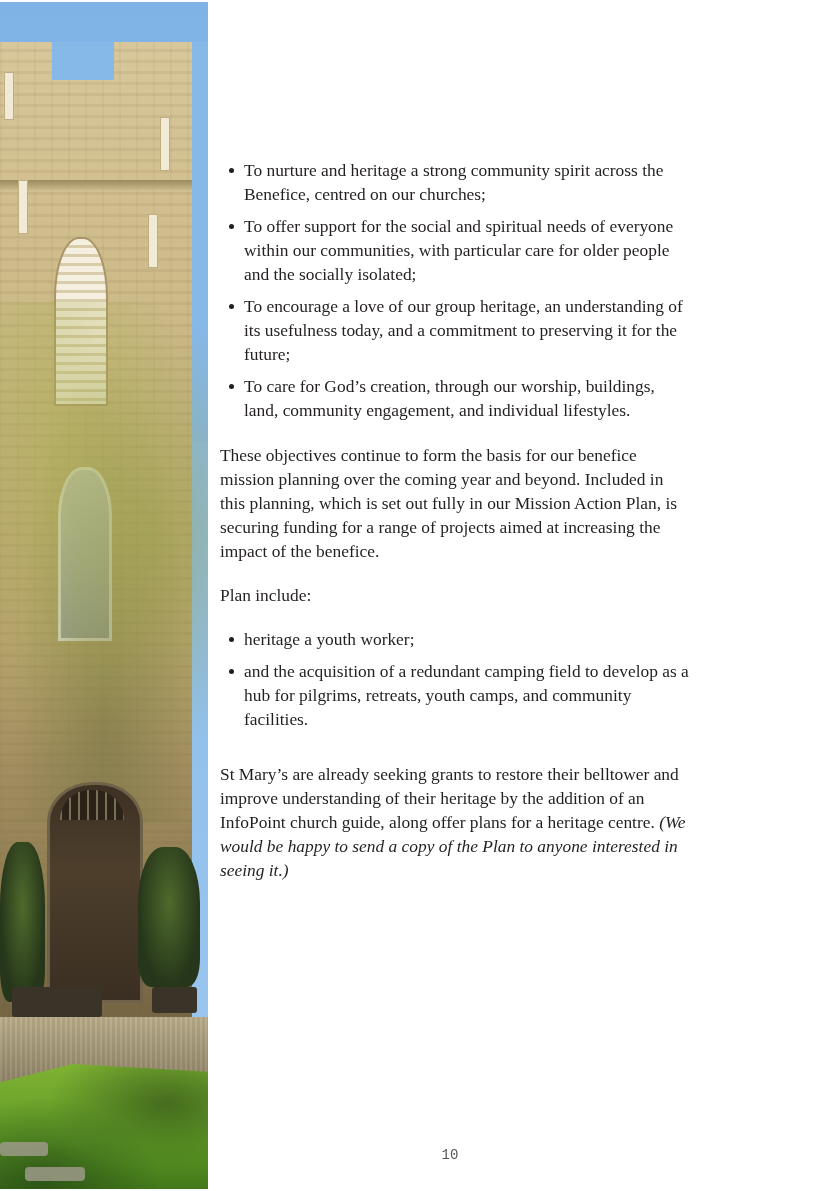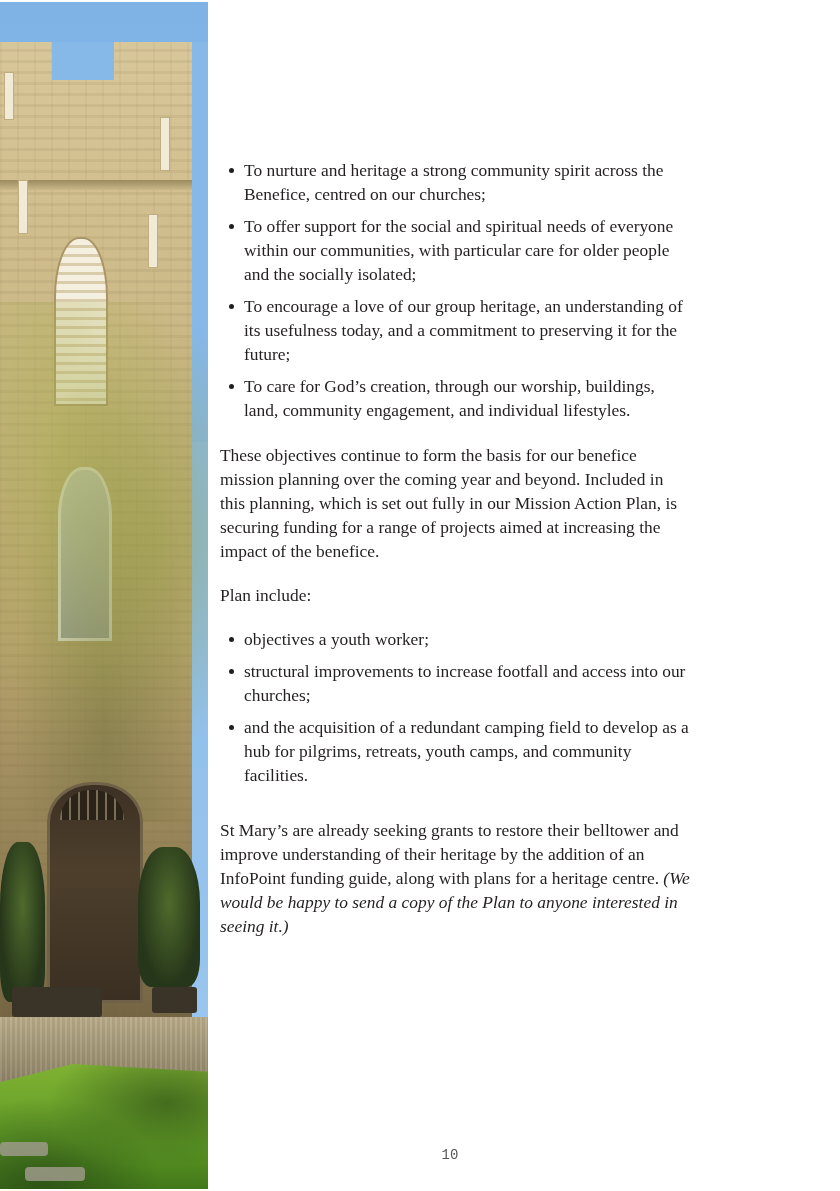--- a/index.html
+++ b/index.html
@@ -235,22 +235,21 @@
   </ul>
 
   <div class="gap-20"></div>
   <p class="para">These objectives continue to form the basis for our benefice mission planning over the coming year and beyond. Included in this planning, which is set out fully in our Mission Action Plan, is securing funding for a range of projects aimed at increasing the impact of the benefice.</p>
 
   <div class="gap-22"></div>
   <p class="para">Plan include:</p>
 
   <div class="gap-22"></div>
   <ul class="bullets">
-    <li><span class="dot"></span><span>objectives a youth worker;</span></li>
-    <li><span class="dot"></span><span>structural improvements to increase footfall and access into our churches;</span></li>
+    <li><span class="dot"></span><span>heritage a youth worker;</span></li>
     <li style="margin-bottom:10px"><span class="dot"></span><span>and the acquisition of a redundant camping field to develop as a hub for pilgrims, retreats, youth camps, and community facilities.</span></li>
   </ul>
 
   <div class="gap-20"></div>
-  <p class="para"><span>St Mary’s are already seeking grants to restore their belltower and improve understanding of their heritage by the addition of an InfoPoint funding guide, along with plans for a heritage centre. </span><span class="italic">(We would be happy to send a copy of the Plan to anyone interested in seeing it.)</span></p>
+  <p class="para"><span>St Mary’s are already seeking grants to restore their belltower and improve understanding of their heritage by the addition of an InfoPoint church guide, along offer plans for a heritage centre. </span><span class="italic">(We would be happy to send a copy of the Plan to anyone interested in seeing it.)</span></p>
 </div>
 
 <div class="page-number">10</div>
 
 </body></html>

